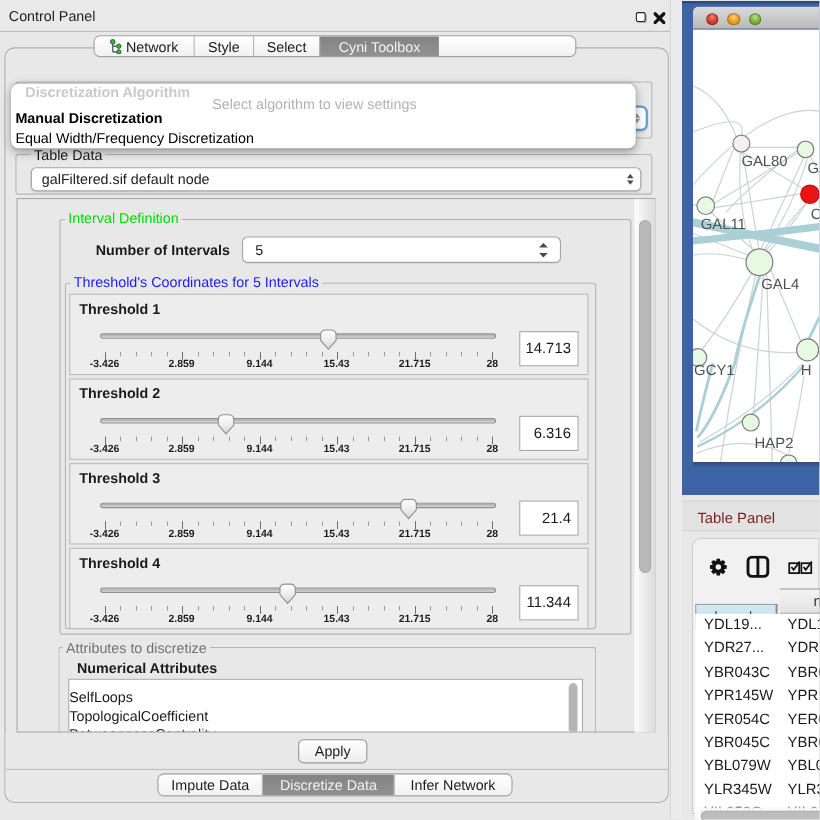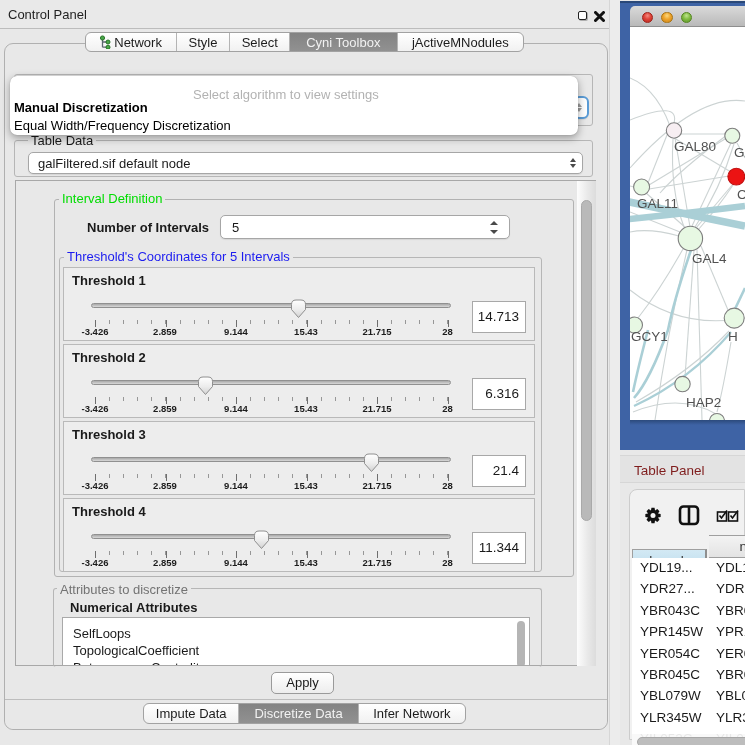--- a/index.html
+++ b/index.html
@@ -50,21 +50,21 @@
 .thumb { position:absolute; top:31px; }
 .minorticks { position:absolute; left:30.5px; top:52px; width:354px; height:4px;
   background:repeating-linear-gradient(90deg, #979797 0 1px, transparent 1px 14.1px); }
 .majorticks { position:absolute; left:30.5px; top:52px; width:354px; height:7px;
   background:repeating-linear-gradient(90deg, #6e6e6e 0 1px, transparent 1px 70.5px); }
 .ticklbls span { position:absolute; top:58px; font-size:9.5px; font-weight:bold; color:#1c1c1c; text-align:center; }
 .vfield { position:absolute; left:408px; top:33.5px; width:54px; height:32px; background:#fff; border:1px solid #a8a8a8; font-size:13.5px; text-align:right; line-height:30px; padding-right:6px; }
 
 
 #attrlist { position:absolute; left:62px; top:617px; width:468px; height:49px; background:#ffffff; border:1px solid #a9a9a9; font-size:13px; overflow:hidden; }
-#attrlist div { padding-left:10px; height:17px; line-height:17px; }
+#attrlist div { height:17px; line-height:17px; }
 #attrlist .vt { position:absolute; right:4px; top:3px; width:8px; height:46px; background:#b5b5b5; border-radius:4px; padding:0; }
 
 #applybtn { position:absolute; left:271px; top:672px; width:63px; height:21.5px; background:linear-gradient(#ffffff,#ededed); border:1px solid #9a9a9a; border-radius:5px; font-size:13px; text-align:center; line-height:19px; }
 
 
 #popup { position:absolute; left:10px; top:76px; width:568px; height:59px; background:#ffffff; border-radius:7px; box-shadow:0 3px 9px rgba(0,0,0,0.35), 0 0 1px rgba(0,0,0,0.3); }
 #popup .faint { position:absolute; left:13px; top:0px; font-size:13px; font-weight:bold; color:#c9c9c9; }
 #popup .ph { position:absolute; left:183px; top:11px; font-size:13px; color:#b2b2b2; }
 #popup .it1 { position:absolute; left:4px; top:24px; font-size:13px; font-weight:bold; color:#000; }
 #popup .it2 { position:absolute; left:4px; top:42px; font-size:13px; color:#000; }
@@ -110,21 +110,20 @@
 <div id="toptabs" class="seg">
   <span style="width:91px;"><svg width="11" height="14" viewBox="0 0 11 14" style="vertical-align:-2px;">
         <path d="M2.5,3.5 V12.2 M2.5,7 H7.5 M2.5,12.2 H7.5" stroke="#5c6670" stroke-width="1.3" fill="none"></path>
         <circle cx="2.5" cy="3" r="2.1" fill="#4aa84a" stroke="#1e6b1e" stroke-width="0.9"></circle>
         <circle cx="8" cy="7" r="2" fill="#4aa84a" stroke="#1e6b1e" stroke-width="0.9"></circle>
         <circle cx="8" cy="12.2" r="2" fill="#4aa84a" stroke="#1e6b1e" stroke-width="0.9"></circle>
       </svg> Network</span>
   <span style="width:54px;">Style</span>
   <span style="width:60px;">Select</span>
   <span class="sel" style="width:108px;">Cyni Toolbox</span>
-  <span style="width:126px;">jActiveMNodules</span>
 </div>
 
 <div class="group" style="left:14px; top:74px; width:579px; height:52px;"></div>
 <div class="combo" style="left:573px; top:96px; width:16px; height:23px; border:2.5px solid #5b9cd6; border-radius:6px;">
     <span class="arrows sm" style="right:1px; opacity:0.55;"></span>
   </div>
 
 <div class="group" style="left:14px; top:140px; width:579px; height:37px;"></div>
 <div class="gtitle" style="left:28px; top:133px;">Table Data</div>
 <div class="combo" style="left:28px; top:152px; width:555px; height:22px;">
@@ -263,20 +262,21 @@
 <div class="abs" style="left:5px; top:667px; width:602px; height:62px; background:#e8e8e8; border-radius:0 0 9px 9px;"></div>
 <div id="applybtn">Apply</div>
 <div class="abs" style="left:5px; top:699px; width:602px; height:1px; background:#bdbdbd;"></div>
 <div id="bottabs" class="seg">
   <span style="width:96px;">Impute Data</span>
   <span class="sel" style="width:120px;">Discretize Data</span>
   <span style="width:107px;">Infer Network</span>
 </div>
 
 <div id="popup">
+  <span class="faint">Discretization Algorithm</span>
   <span class="ph">Select algorithm to view settings</span>
   <span class="it1">Manual Discretization</span>
   <span class="it2">Equal Width/Frequency Discretization</span>
 </div>
 
 <div id="vsb-track"></div>
 <div id="vsb-thumb"></div>
 
 <div class="desktop-r"></div>
 

